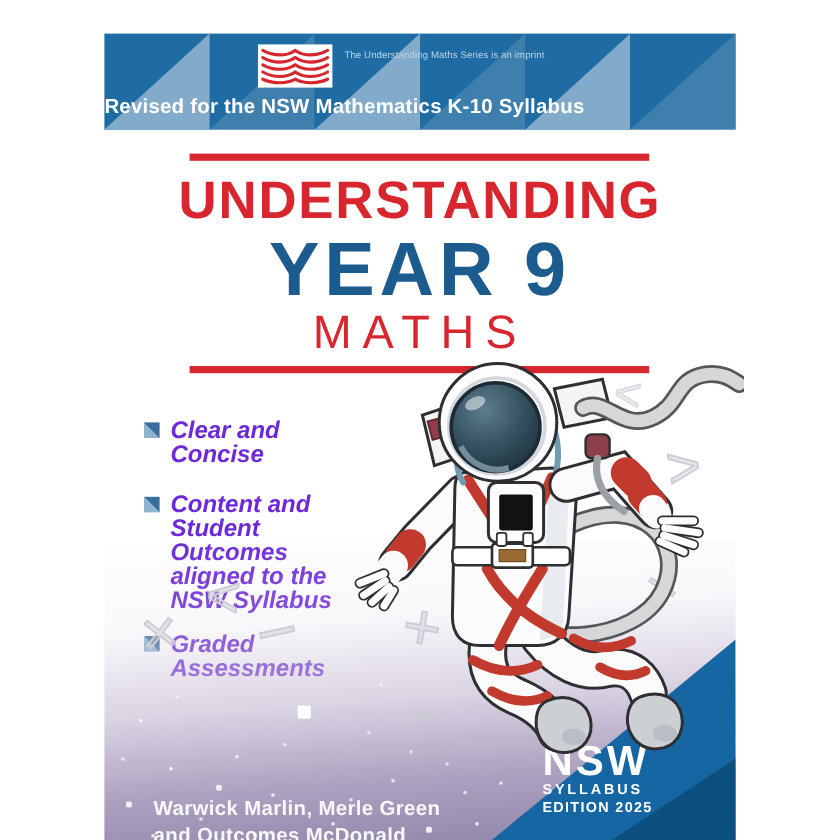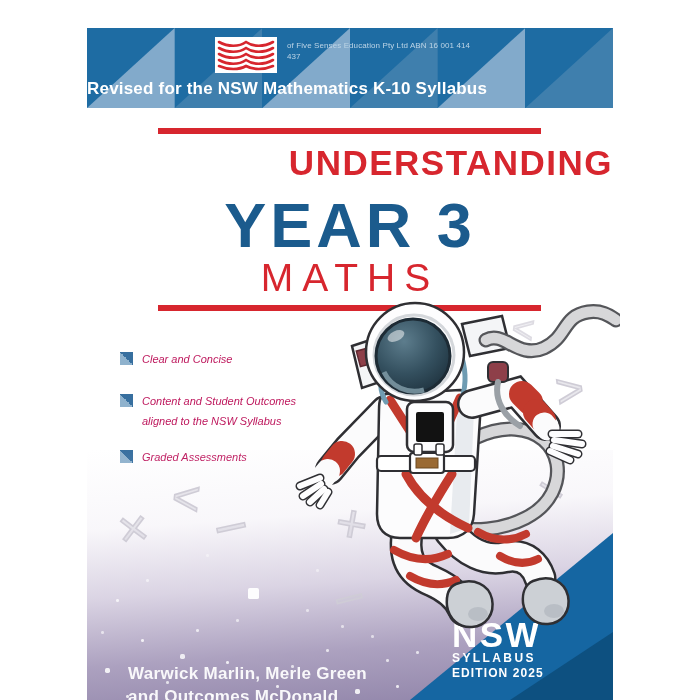--- a/index.html
+++ b/index.html
@@ -13,34 +13,34 @@
   .banner .tri{position:absolute;inset:0;clip-path:polygon(0 100%,100% 0,100% 100%);}
   .tri.light{background:#82aacb;}
   .tri.mid{background:#3f7fad;}
   .logo-box{left:215px;top:37px;width:62px;height:36px;background:#ffffff;}
   .imprint{left:287px;top:41px;width:190px;font-size:8px;line-height:10.5px;color:#bcd4e6;letter-spacing:0.1px;}
   .revised{left:87px;top:79px;width:526px;text-align:left;color:#ffffff;font-weight:700;font-size:17px;letter-spacing:0.2px;}
 
   
   .rule{left:158px;width:383px;height:6px;background:#d7262e;}
   .rule1{top:128px;} .rule2{top:305px;}
-  .t-understanding{left:87px;top:143px;width:526px;text-align:right;color:#d7262e;
-      font-size:35px;font-weight:800;letter-spacing:1.5px;}
+  .t-understanding{left:87px;top:143px;width:526px;text-align:center;color:#d7262e;
+      font-size:44px;font-weight:800;letter-spacing:1.5px;}
   .t-year{left:87px;top:189px;width:526px;text-align:center;color:#1b5b8d;
       font-size:63px;font-weight:800;letter-spacing:4px;}
   .t-maths{left:87px;top:256px;width:526px;text-align:center;color:#d7262e;
       font-size:39px;font-weight:400;letter-spacing:9px;}
 
   
   .features{left:120px;top:349px;width:200px;}
   .feature{display:flex;align-items:flex-start;gap:9px;}
   .f1{margin-bottom:22px;} .f2{margin-bottom:16px;}
   .fsq{flex:0 0 13px;width:13px;height:13px;margin-top:3px;
        background:linear-gradient(225deg,#376f9f 0%,#376f9f 50%,#8fb2cd 50%,#8fb2cd 100%);}
-  .flabel{width:172px;color:#be185d;font-weight:400;font-style:italic;font-size:11px;line-height:20px;}
+  .flabel{width:172px;color:#6d28d9;font-weight:700;font-style:italic;font-size:20px;line-height:20px;}
 
   
   .space{left:87px;top:450px;width:526px;height:250px;
      background:linear-gradient(176deg, rgba(255,255,255,0) 0%, rgba(229,223,236,0.25) 28%,
         rgba(199,189,213,0.65) 52%, rgba(165,153,186,0.92) 76%, #8f83a8 100%);}
   .stars{left:87px;top:460px;width:1px;height:1px;border-radius:50%;background:transparent;
      box-shadow:
        30px 140px 0 1px rgba(255,255,255,.75), 55px 180px 0 1px rgba(255,255,255,.8),
        20px 210px 0 2px rgba(255,255,255,.85), 80px 222px 0 1px rgba(255,255,255,.7),
        110px 170px 0 1px rgba(255,255,255,.7), 140px 202px 0 1px rgba(255,255,255,.8),
@@ -112,28 +112,28 @@
       <path d="M4 5  C13 10,24 10,31 5  C38 10,49 10,58 5"></path>
       <path d="M4 11 C13 16,24 16,31 11 C38 16,49 16,58 11"></path>
       <path d="M4 17 C13 22,24 22,31 17 C38 22,49 22,58 17"></path>
       <path d="M4 23 C13 28,24 28,31 23 C38 28,49 28,58 23"></path>
       <path d="M4 29 C13 33,24 33,31 29 C38 33,49 33,58 29"></path>
     </g>
   </svg>
 </div>
 
 <div class="abs imprint">
-  <div>of Five Senses Education Pty Ltd ABN 16 001 414 437</div>
+  <div>The Understanding Maths Series is an imprint</div>
 </div>
 
 <div class="abs revised">Revised for the NSW Mathematics K-10 Syllabus</div>
 
 <div class="abs rule rule1"></div>
 <div class="abs t-understanding">UNDERSTANDING</div>
-<div class="abs t-year">YEAR 3</div>
+<div class="abs t-year">YEAR 9</div>
 <div class="abs t-maths">MATHS</div>
 <div class="abs rule rule2"></div>
 
 <div class="abs features">
   <div class="feature f1">
     <span class="fsq"></span>
     <span class="flabel">Clear and Concise</span>
   </div>
   <div class="feature f2">
     <span class="fsq"></span>

